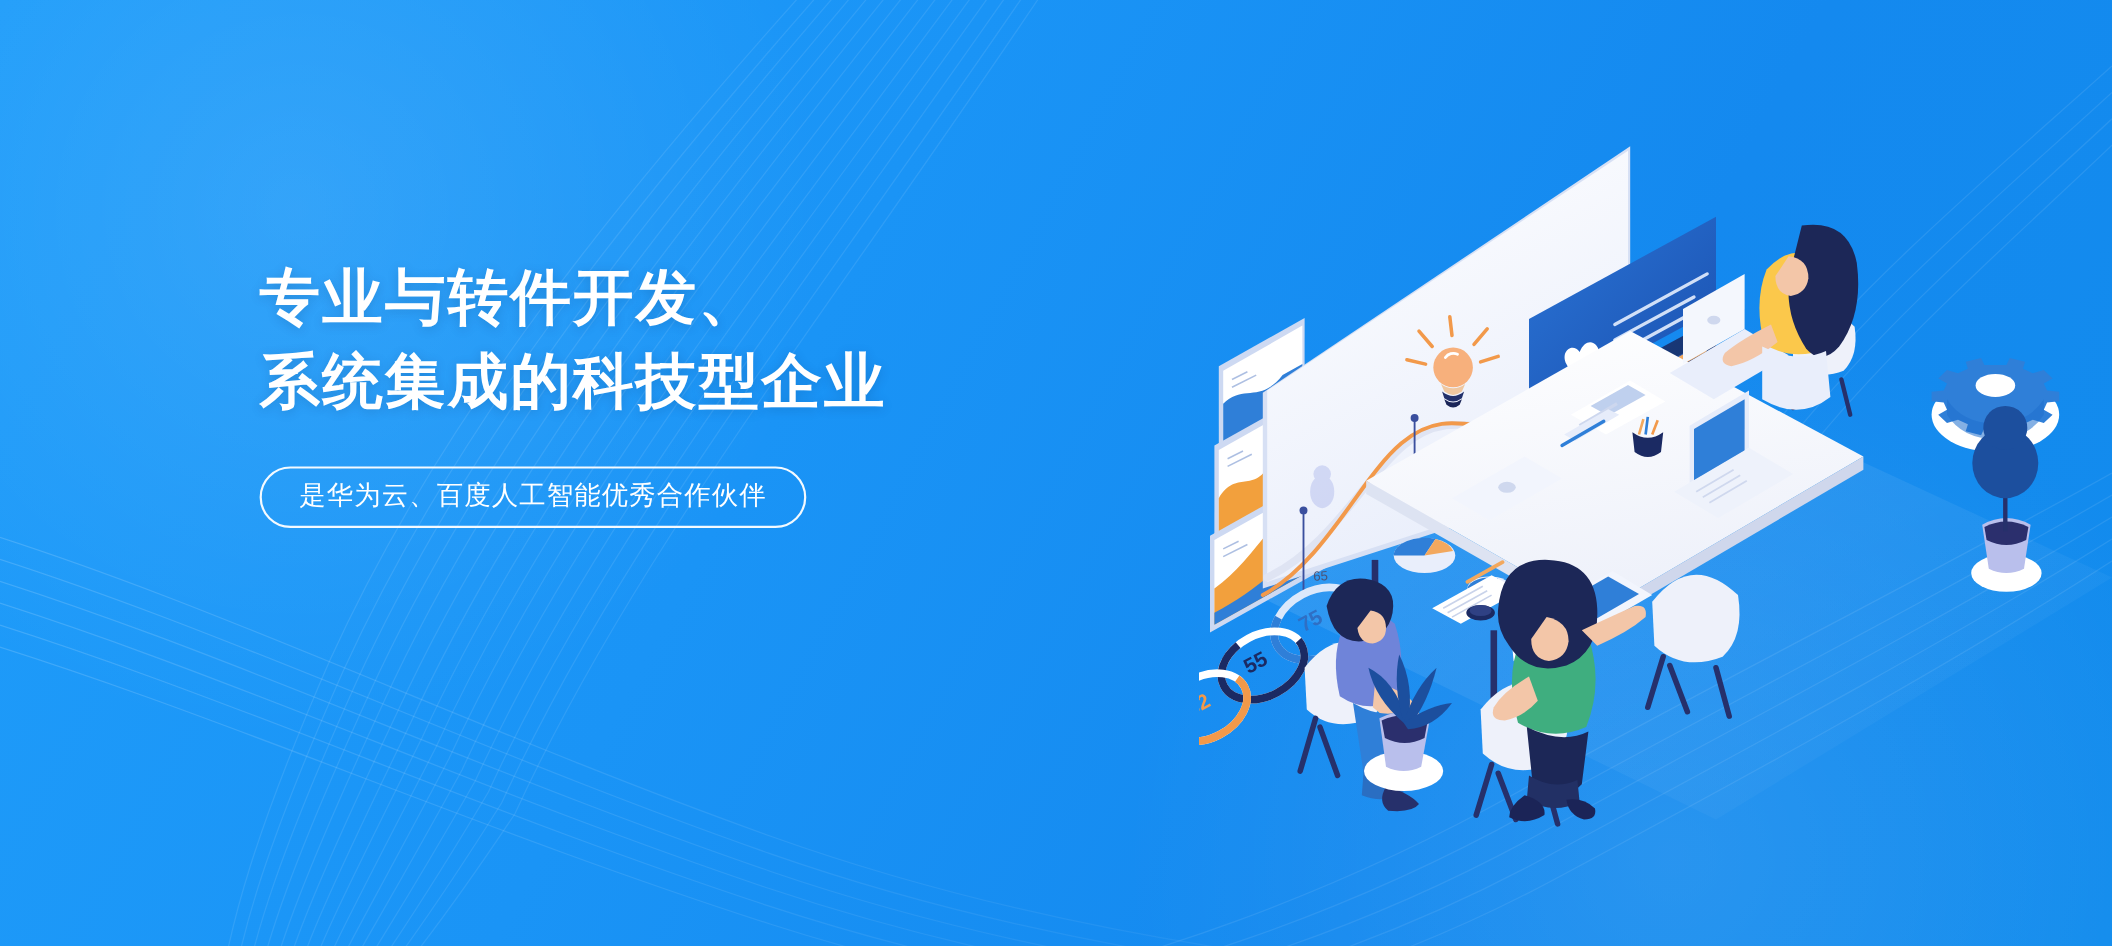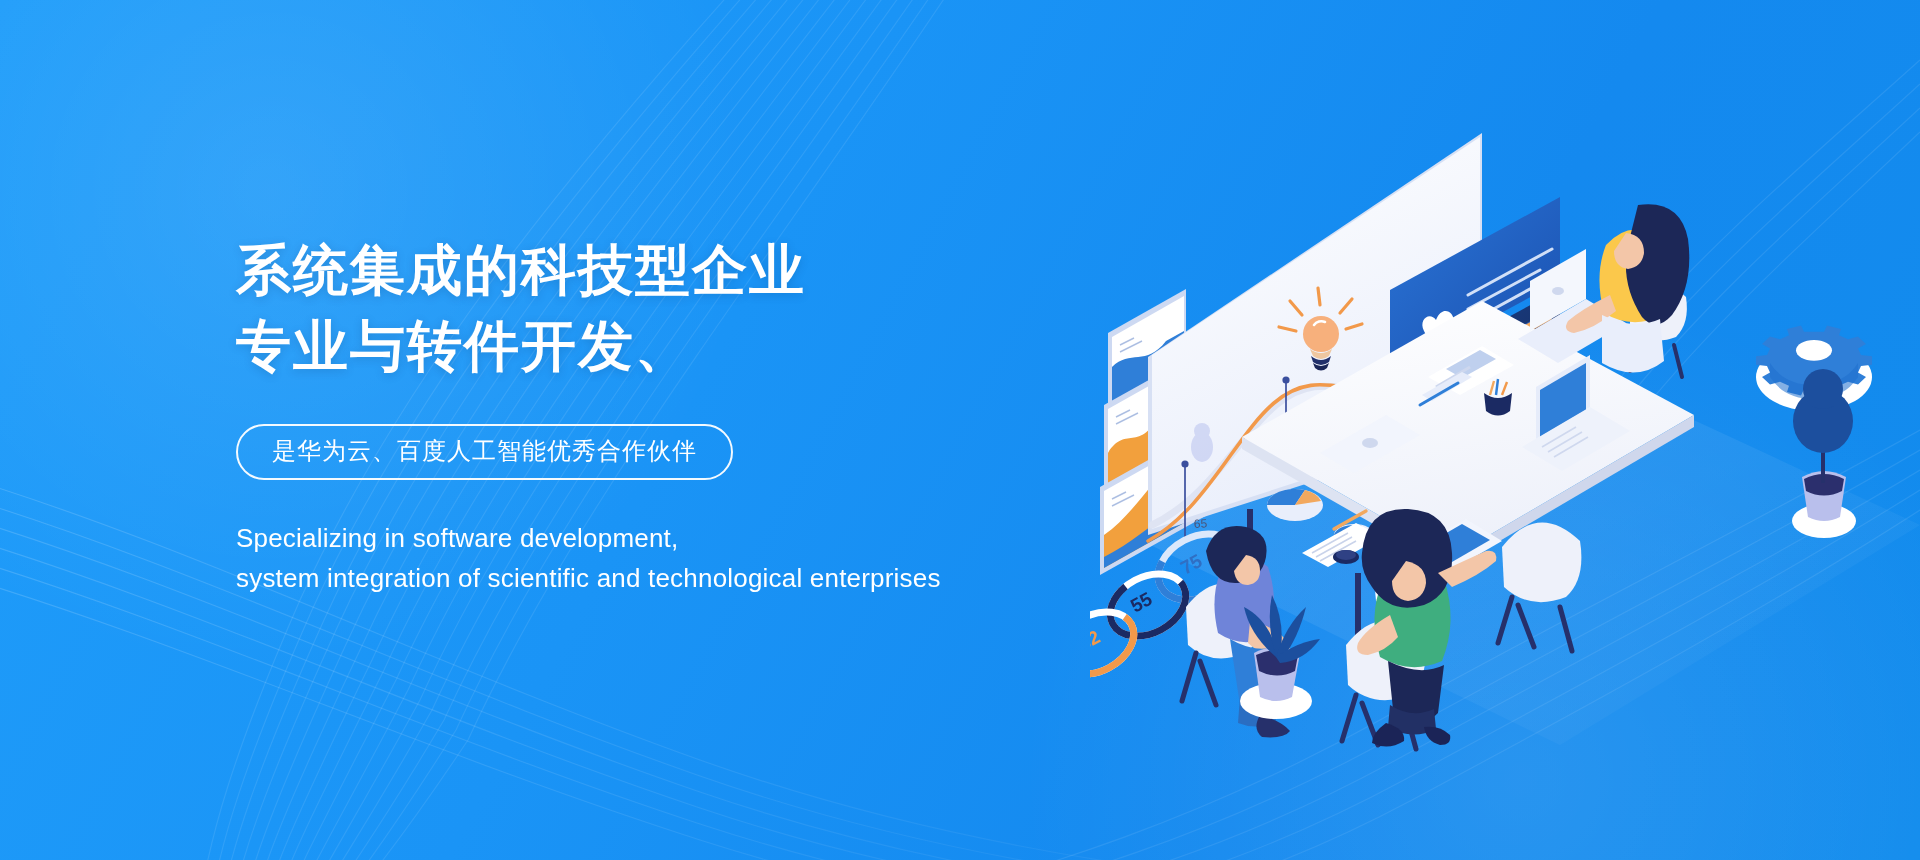--- a/index.html
+++ b/index.html
@@ -141,30 +141,26 @@
         <path d="M1920,84 C1824,172 1708,270 1620,378"></path>
         <path d="M1920,108 C1828,194 1716,290 1630,396"></path>
         <path d="M1920,132 C1832,216 1724,310 1640,414"></path>
       </g>
     </g>
   </svg>
 
   <div class="content">
 
     <h1 class="headline">
+      <span class="hl-line">专业与转件开发、</span>
       <span class="hl-line">系统集成的科技型企业</span>
-      <span class="hl-line">专业与转件开发、</span>
     </h1>
 
     <div class="pill">是华为云、百度人工智能优秀合作伙伴</div>
 
-    <div class="subtitle">
-      <span class="sub-line">Specializing in software development,</span>
-      <span class="sub-line">system integration of scientific and technological enterprises</span>
-    </div>
 
   </div>
 
   <div class="illustration">
     <svg viewBox="0 0 830 650" xmlns="http://www.w3.org/2000/svg">
       <defs>
         <linearGradient id="panelG" x1="0" y1="0" x2="0.4" y2="1">
           <stop offset="0%" stop-color="#ffffff"></stop>
           <stop offset="100%" stop-color="#e9eefb"></stop>
         </linearGradient>

